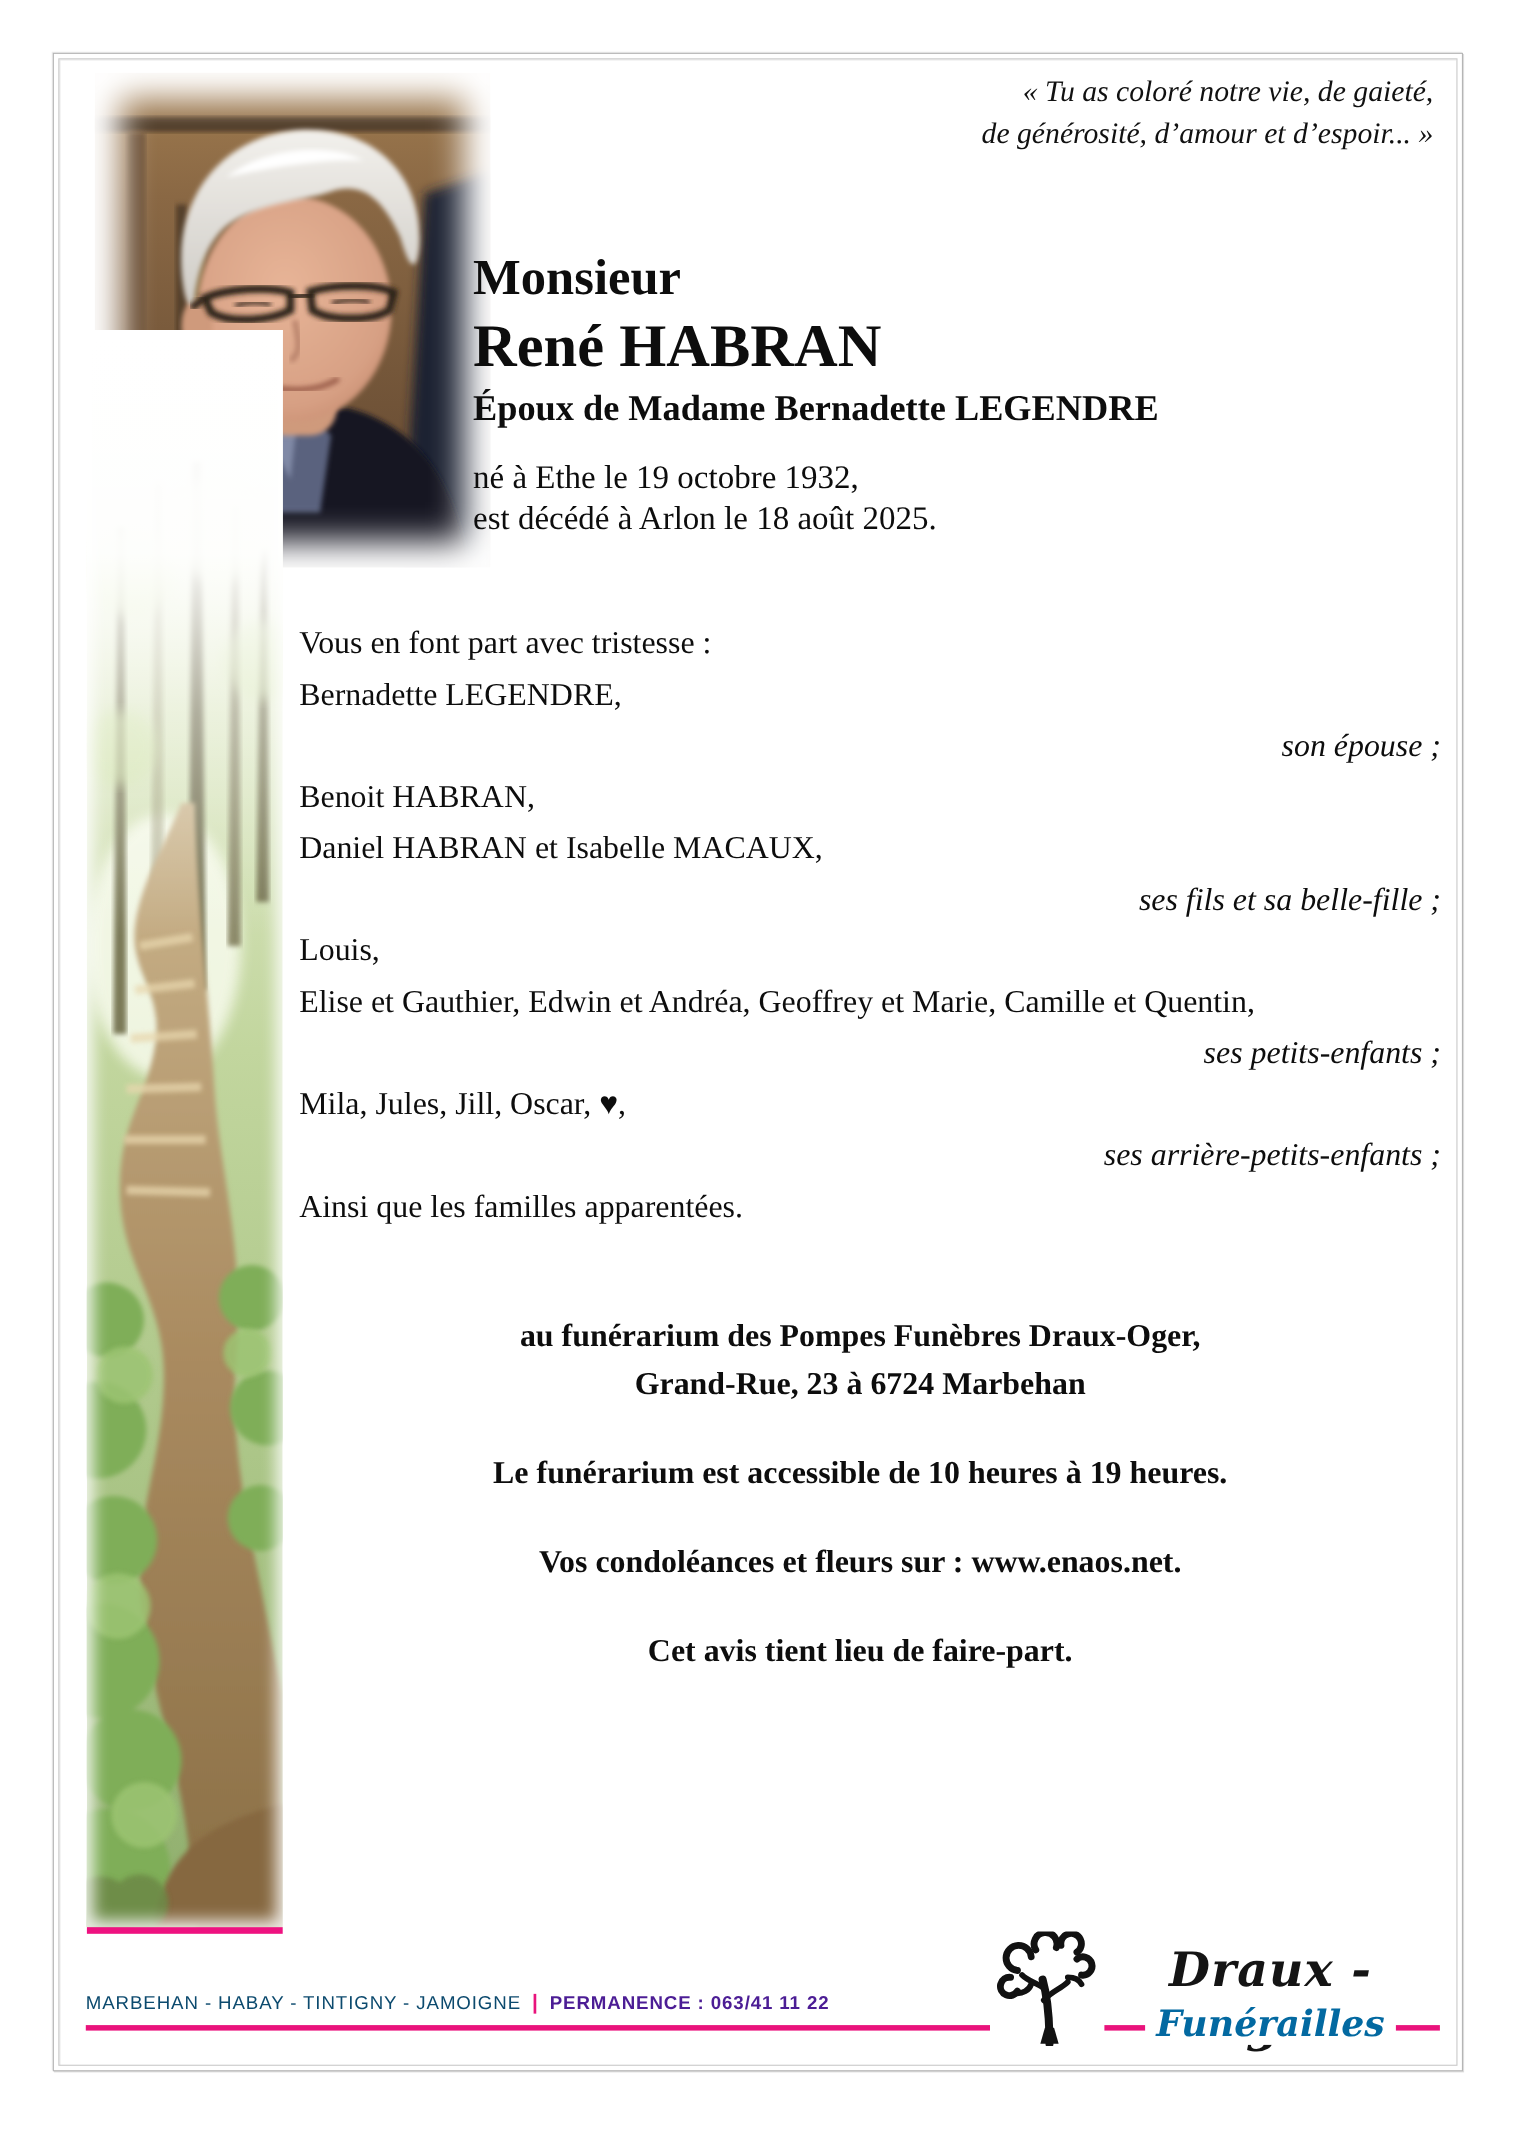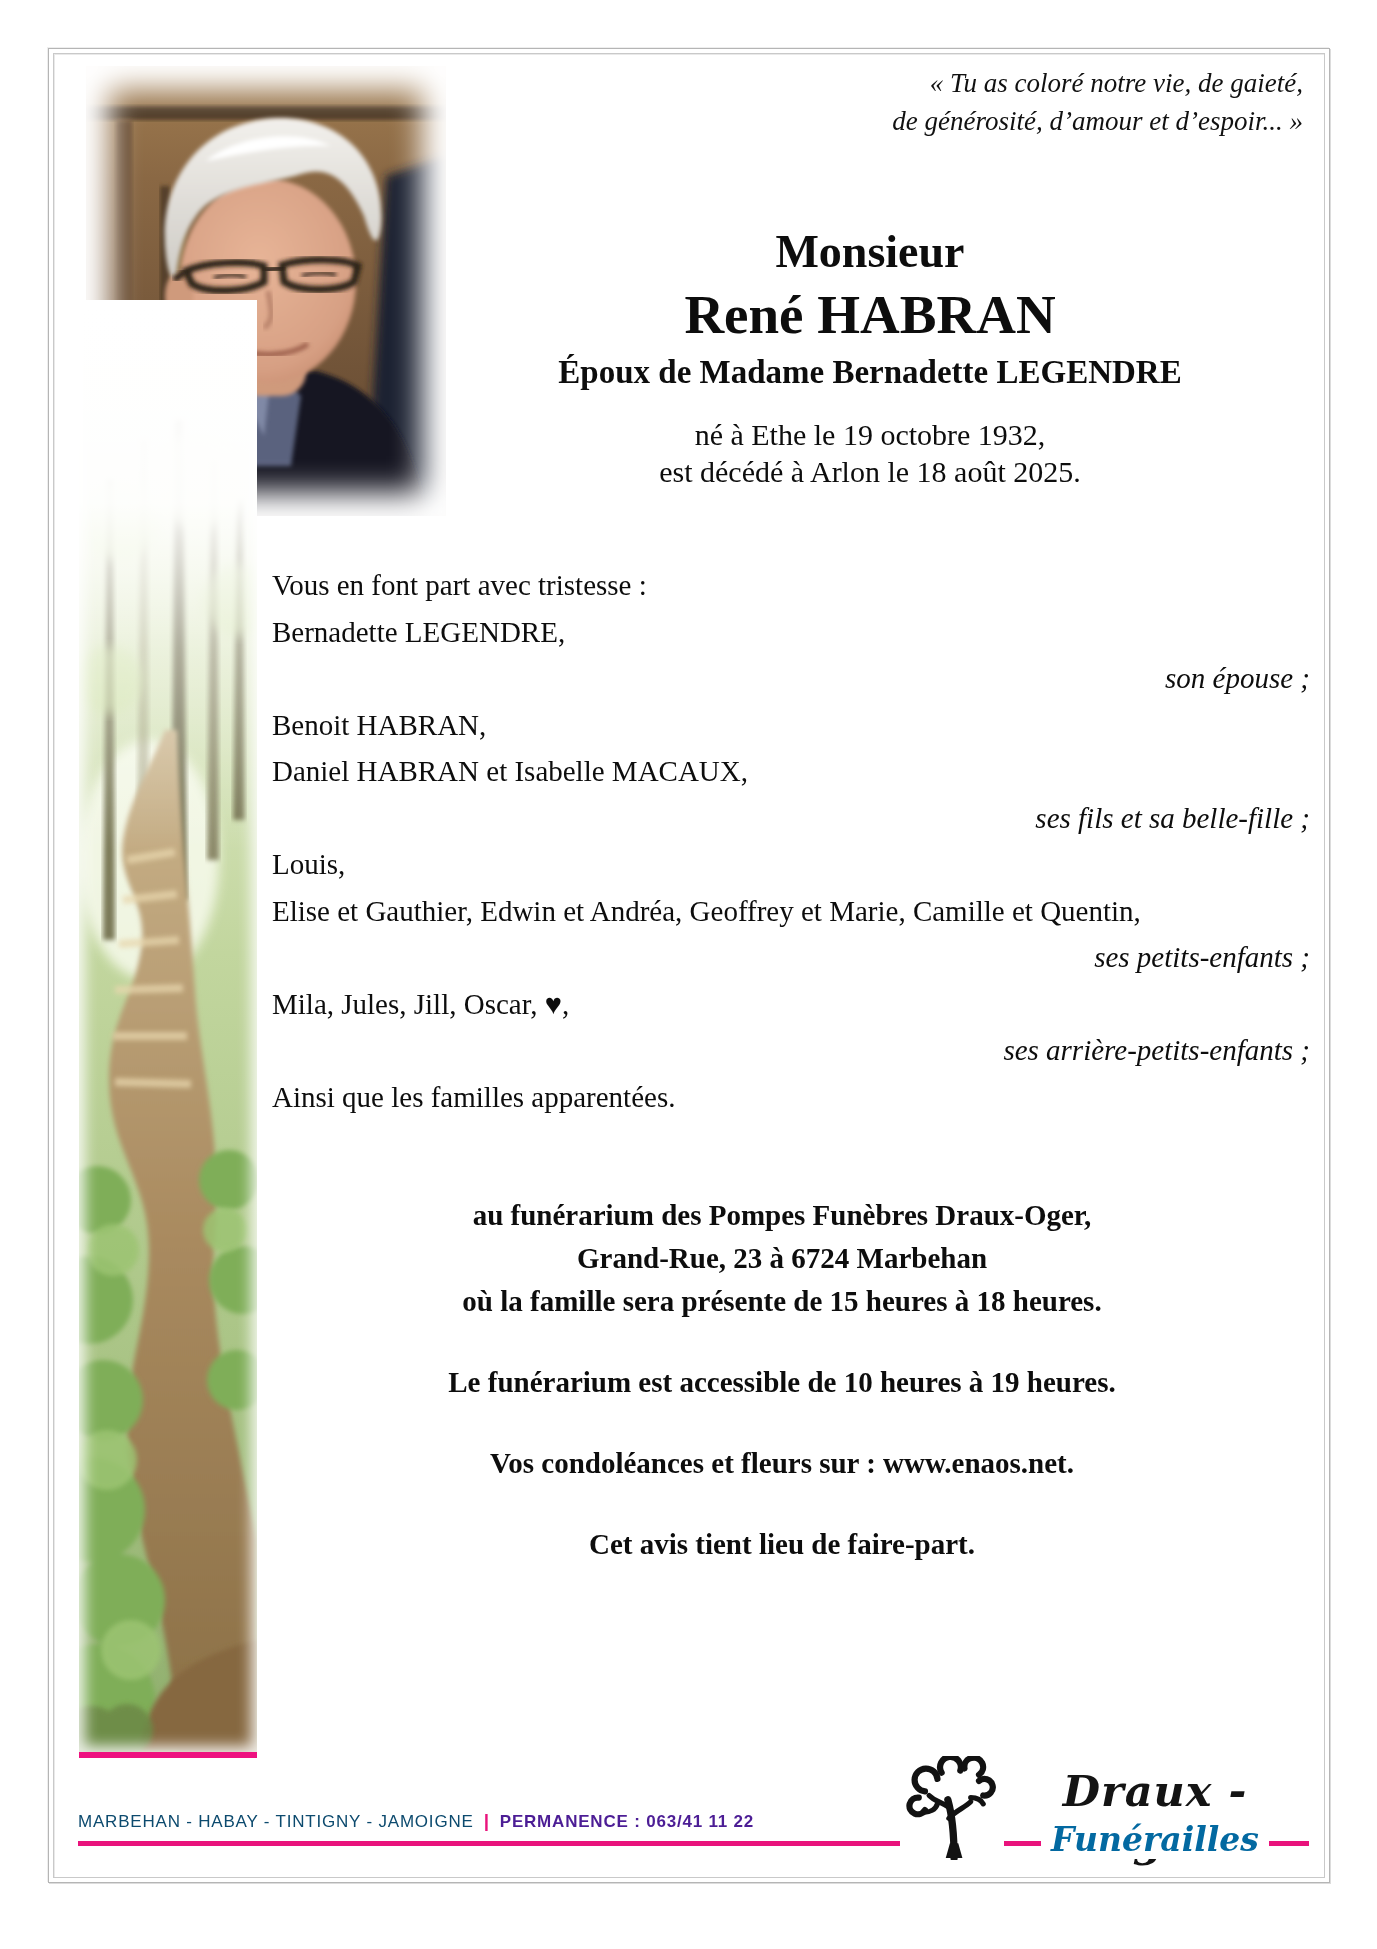--- a/index.html
+++ b/index.html
@@ -43,21 +43,21 @@
     content:"";position:absolute;inset:0;
     background:linear-gradient(180deg,#ffffff 0%,rgba(255,255,255,.95) 14%,rgba(255,255,255,.45) 24%,rgba(255,255,255,0) 38%);
     box-shadow:inset 0 0 14px 6px rgba(255,255,255,.85);
   }
   .forest-bar{
     position:absolute;left:79px;top:1752px;width:178px;height:6px;
     background:#ee1280;
   }
   
   .heading{
-    position:absolute;left:430px;width:880px;top:226px;text-align:center;
+    position:absolute;left:430px;width:880px;top:226px;text-align:left;
   }
   .h-monsieur{font-size:46px;font-weight:bold;line-height:1.15;}
   .h-name{font-size:55px;font-weight:bold;line-height:1.1;margin-top:6px;}
   .h-spouse{font-size:33px;font-weight:bold;line-height:1.2;margin-top:8px;}
   .h-dates{font-size:30px;margin-top:24px;line-height:1.22;}
   
   .family{
     position:absolute;left:272px;width:1038px;top:562px;
     font-size:29px;line-height:46.5px;
   }
@@ -275,21 +275,20 @@
   <div class="fam-row fam-right">ses petits-enfants ;</div>
   <div class="fam-row">Mila, Jules, Jill, Oscar, ♥,</div>
   <div class="fam-row fam-right">ses arrière-petits-enfants ;</div>
   <div class="fam-row">Ainsi que les familles apparentées.</div>
 </div>
 
 <div class="notice">
   <p>
     <span style="display:block">au funérarium des Pompes Funèbres Draux-Oger,</span>
     <span style="display:block">Grand-Rue, 23 à 6724 Marbehan</span>
-    <span style="display:block">où la famille sera présente de 15 heures à 18 heures.</span>
   </p>
   <p>Le funérarium est accessible de 10 heures à 19 heures.</p>
   <p>Vos condoléances et fleurs sur : www.enaos.net.</p>
   <p>Cet avis tient lieu de faire-part.</p>
 </div>
 
 <div class="footer-row">
   <span class="footer-locations">MARBEHAN - HABAY - TINTIGNY - JAMOIGNE</span><span class="footer-sep">|</span><span class="footer-permanence">PERMANENCE : 063/41 11 22</span>
 </div>
 <div class="footer-line"></div>

